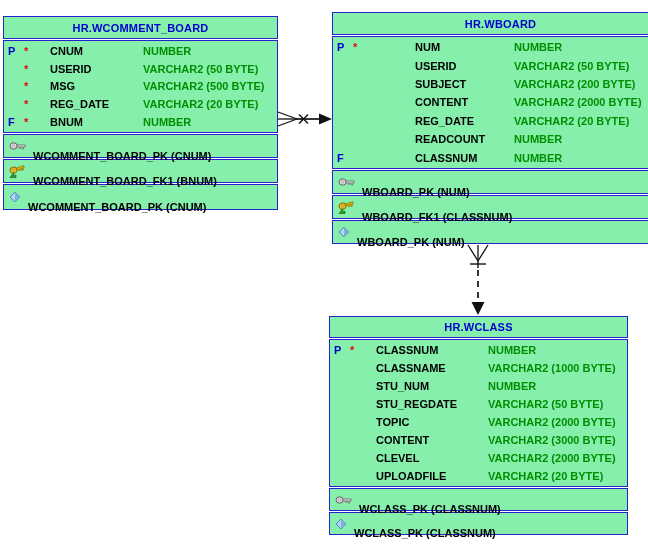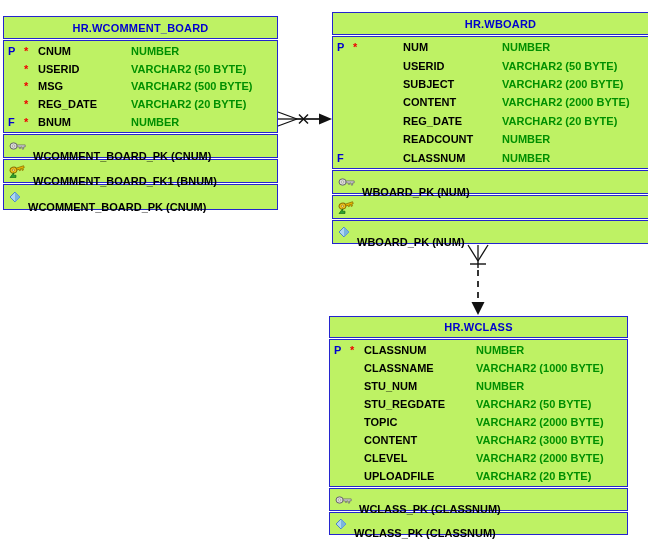--- a/index.html
+++ b/index.html
@@ -3,32 +3,32 @@
 <meta charset="utf-8">
 <style>
   html,body{margin:0;padding:0;}
   body{
     width:648px;height:551px;position:relative;background:#ffffff;
     font-family:"Liberation Sans",sans-serif;font-weight:bold;font-size:11px;
     overflow:hidden;
   }
   .entity{position:absolute;}
   .box{
-    background:#bef264;border:1px solid #2424CE;box-sizing:border-box;
+    background:#86efac;border:1px solid #2424CE;box-sizing:border-box;
     margin-top:1px;
   }
   .box:first-child{margin-top:0;}
   .hdr{display:flex;align-items:center;justify-content:center;
        color:#0000CF;letter-spacing:.2px;}
   .cols{display:flex;flex-direction:column;justify-content:space-around;
         padding:1px 0;}
   .crow{display:flex;align-items:center;height:18px;}
   .flag{width:16px;padding-left:4px;color:#0000CF;flex:none;}
   .star{width:14px;color:#EE0000;flex:none;}
-  .cname{color:#000000;flex:none;}
+  .cname{color:#000000;flex:none;margin-left:12px;}
   .t1 .cname{width:93px;}
   .t2 .cname{width:99px;padding-left:36px;}
   .t3 .cname{width:112px;}
   .ctype{color:#008F00;white-space:nowrap;}
   .krow{display:flex;align-items:center;padding-left:5px;gap:7px;}
   .krow .klabel{color:#000000;white-space:nowrap;margin-top:19px;}
   .icon{flex:none;display:inline-flex;}
   #rel-layer{position:absolute;left:0;top:0;width:648px;height:551px;}
 </style>
 </head>
@@ -169,20 +169,21 @@
     <span class="icon">
       <svg width="17" height="14" viewBox="0 0 17 14">
           <g transform="rotate(-18 8 6)">
             <ellipse cx="4.6" cy="5" rx="3.4" ry="3" fill="#F2C21F" stroke="#8a6d00"></ellipse>
             <ellipse cx="4.6" cy="5" rx="1.1" ry="1" fill="#fff7d0" stroke="#8a6d00" stroke-width="0.6"></ellipse>
             <path d="M7.9 4 L15.6 4 L15.6 6 L14.1 6 L14.1 8 L12.8 8 L12.8 6 L11.3 6 L11.3 7.4 L10.1 7.4 L10.1 6 L7.9 6 Z" fill="#E8B400" stroke="#8a6d00" stroke-width="0.7"></path>
           </g>
           <path d="M1 13.5 L7 13.5 L7 11.2 L4.6 11.2 L4.6 8.8 Z" fill="#2FA12F" stroke="#0c5c0c" stroke-width="0.6"></path>
         </svg>
     </span>
+    <span class="klabel">WBOARD_FK1 (CLASSNUM)</span>
   </div>
 
   <div class="box krow" style="height:24px;">
     <span class="icon">
       <svg width="12" height="12" viewBox="0 0 12 12">
           <polygon points="6,1 11,6 6,11 1,6" fill="#AED6F2" stroke="#4E86BE"></polygon>
           <polygon points="6,1 11,6 6,11" fill="#79B4DF"></polygon>
         </svg>
     </span>
     <span class="klabel">WBOARD_PK (NUM)</span>

